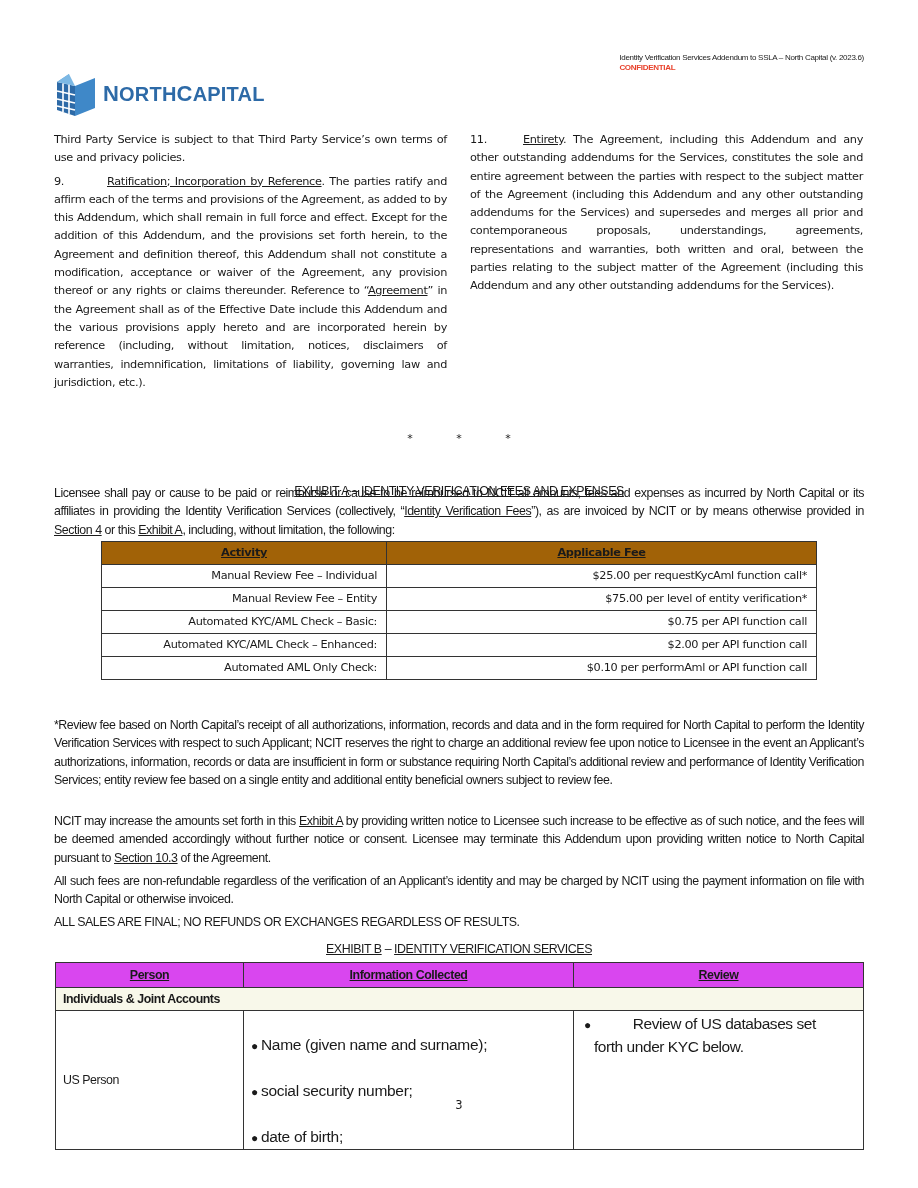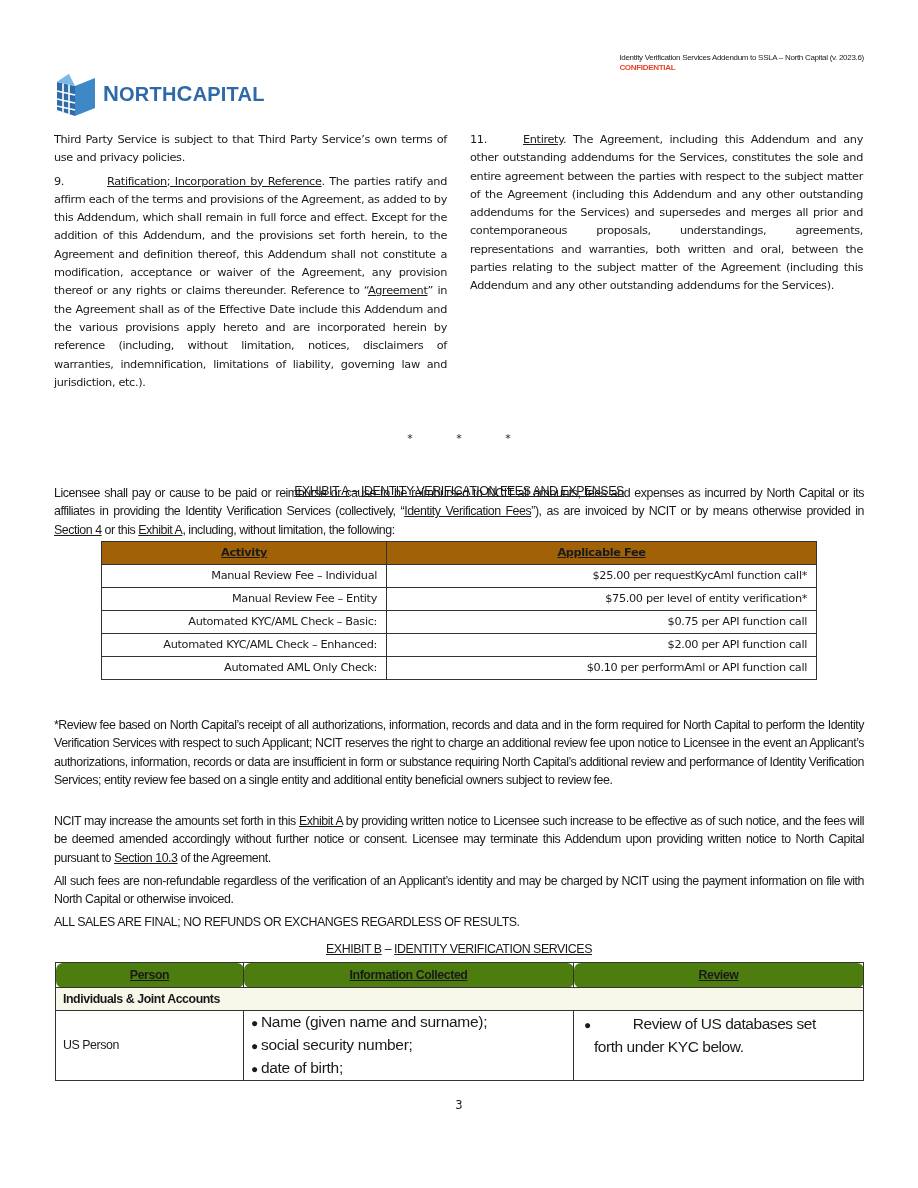--- a/index.html
+++ b/index.html
@@ -34,27 +34,27 @@
   .p-final { top: 913px; }
 
   table { border-collapse: collapse; position: absolute; }
   .fees { left: 101px; top: 541px; width: 716px; }
   .fees td, .fees th { border: 1px solid #333; height: 22px; padding: 0 9px; text-align: right; font-weight: normal; }
   .fees th { background: #a16207; text-align: center; font-weight: bold; }
   .fees .c1 { width: 266px; }
 
   .svc { left: 55px; top: 962px; width: 809px; }
   .svc td, .svc th { border: 1px solid #333; padding: 0 7px; vertical-align: middle; }
-  .svc th { background: #4d7c0f; font-weight: bold; height: 24px; border-radius: 7px; }
+  .svc th { background: #d946ef; font-weight: bold; height: 24px; }
   .svc .sec td { background: #f8f8ea; font-weight: bold; height: 22px; }
   .svc .c1 { width: 173px; }
   .svc .c2 { width: 315px; }
   .svc .row-us td { height: 64px; }
   .info-list { font-size: 15.5px; line-height: 22px; letter-spacing: -0.3px; }
-  .info-list div { white-space: nowrap; }
+  .info-list div { white-space: nowrap; margin-top: 23px; }
   .bullet { font-size: 12px; margin-right: 3px; }
   .review-cell { font-size: 15.5px; line-height: 22px; padding-left: 10px !important; }
   .review-cell .bullet { margin-right: 42px; }
   .us-person { font-size: 12.4px; }
 
   .pagenum { position: absolute; top: 1098px; left: 0; width: 918px; text-align: center; font-family: "DejaVu Sans", sans-serif; font-size: 11.5px; }
 </style>
 </head>
 <body>
 

